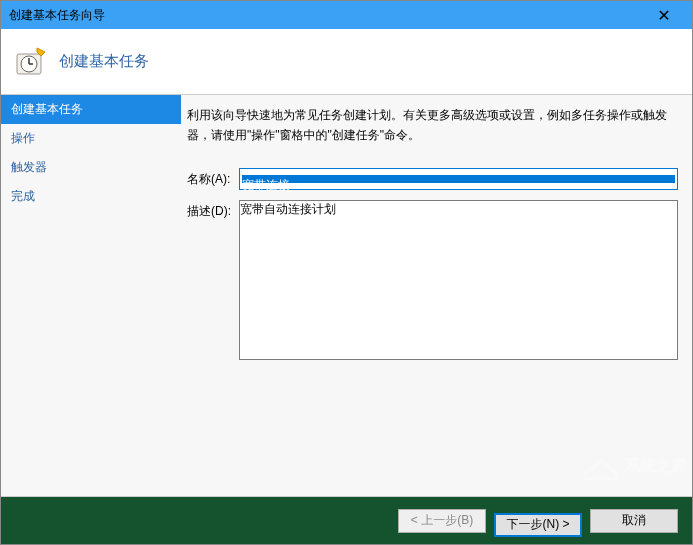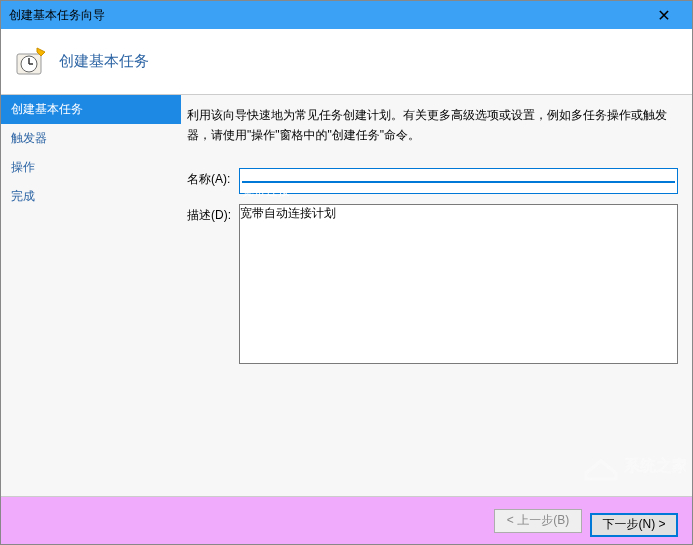--- a/index.html
+++ b/index.html
@@ -13,27 +13,27 @@
     .header-title { font-size: 15px; color: #2c64a4; }
     .body { flex: 1; display: flex; background: #f7f7f7; }
     .sidebar { width: 180px; padding-top: 0; }
     .sidebar-item { padding: 6px 10px; color: #2c64a4; cursor: default; }
     .sidebar-item.selected { background: #1e88e5; color: #fff; }
     .content { flex: 1; padding: 10px 14px 10px 6px; display: flex; flex-direction: column; }
     .desc-text { color: #000; line-height: 1.7; margin-bottom: 22px; }
     .form-row { display: flex; align-items: flex-start; margin-bottom: 10px; }
     .form-label { width: 52px; padding-top: 3px; }
     .textarea { flex: 1; height: 160px; border: 1px solid #7a7a7a; padding: 0; font-family: inherit; font-size: 12px; background: #fff; resize: none; }
-    .footer { height: 48px; background: #f0abfc; border-top: 1px solid #ccc; display: flex; align-items: center; justify-content: flex-end; gap: 8px; padding: 0 14px; }
+    .footer { height: 48px; background: #14532d; border-top: 1px solid #ccc; display: flex; align-items: center; justify-content: flex-end; gap: 8px; padding: 0 14px; }
     .btn { min-width: 88px; height: 24px; border: 1px solid #adadad; background: #e1e1e1; font-family: inherit; font-size: 12px; cursor: default; }
     .btn:disabled { color: #888; background: #efefef; }
     .btn.primary { border: 2px solid #0078d7; margin-top: 8px; }
     .watermark { position: absolute; right: 6px; bottom: 56px; opacity: 0.35; pointer-events: none; }
     .name-highlight { background: #0078d7; color: #fff; padding: 1px 0; display: inline-block; width: 100%; height: 100%; line-height: 18px; }
-    .name-box { flex: 1; height: 22px; border: 1px solid #0078d7; background: #fff; padding: 12px 2px; }
+    .name-box { flex: 1; height: 22px; border: 1px solid #0078d7; background: #fff; padding: 6px 2px; }
   </style>
 </head>
 <body>
 
 <div class="window">
   <div class="titlebar">
     <span class="titlebar-text">创建基本任务向导</span>
     <div class="close-btn">
       <span>✕</span>
     </div>
@@ -51,24 +51,24 @@
     </span>
     <span class="header-title">创建基本任务</span>
   </div>
 
   <div class="body">
     <div class="sidebar">
       <div class="sidebar-item selected">
         <span>创建基本任务</span>
       </div>
       <div class="sidebar-item">
-        <span>触发器</span>
+        <span>操作</span>
       </div>
       <div class="sidebar-item">
-        <span>操作</span>
+        <span>触发器</span>
       </div>
       <div class="sidebar-item">
         <span>完成</span>
       </div>
     </div>
 
     <div class="content">
       <div class="desc-text">利用该向导快速地为常见任务创建计划。有关更多高级选项或设置，例如多任务操作或触发器，请使用"操作"窗格中的"创建任务"命令。</div>
 
       <div class="form-row">
@@ -81,20 +81,21 @@
       <div class="form-row">
         <span class="form-label">描述(D):</span>
         <textarea class="textarea" style="">宽带自动连接计划</textarea>
       </div>
     </div>
   </div>
 
   <div class="footer">
     <button class="btn" disabled="">&lt; 上一步(B)</button>
     <button class="btn primary">下一步(N) &gt;</button>
+    <button class="btn">取消</button>
   </div>
 
   <div class="watermark">
     <svg width="120" height="50" viewBox="0 0 120 50">
       <polygon points="20,38 35,26 50,38 50,44 20,44" fill="none" stroke="#fff" stroke-width="3"></polygon>
       <text x="58" y="36" font-size="16" fill="#fff" font-weight="bold">系统之家</text>
     </svg>
   </div>
 </div>
 

